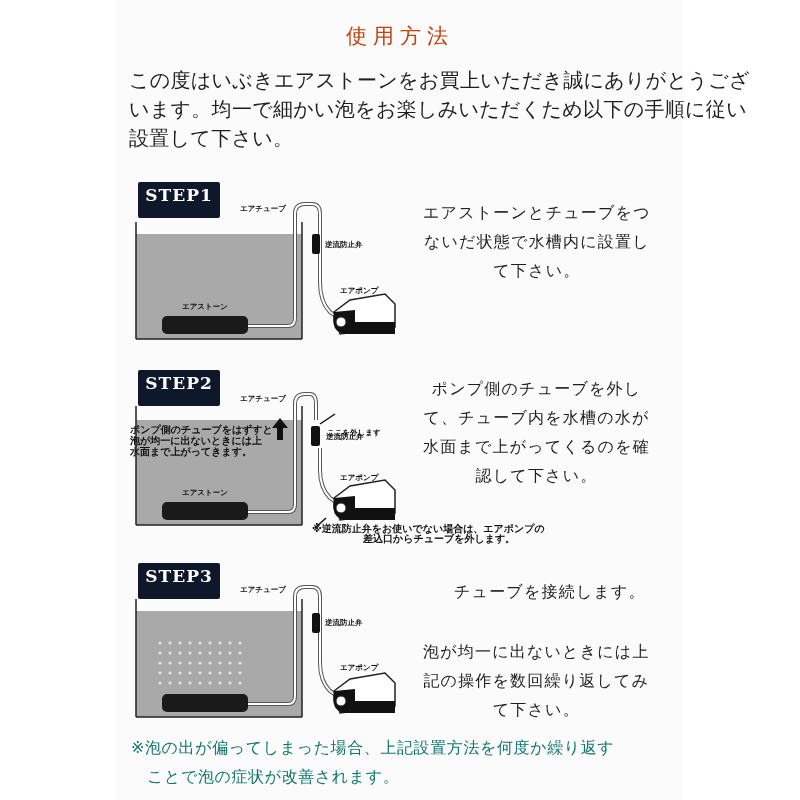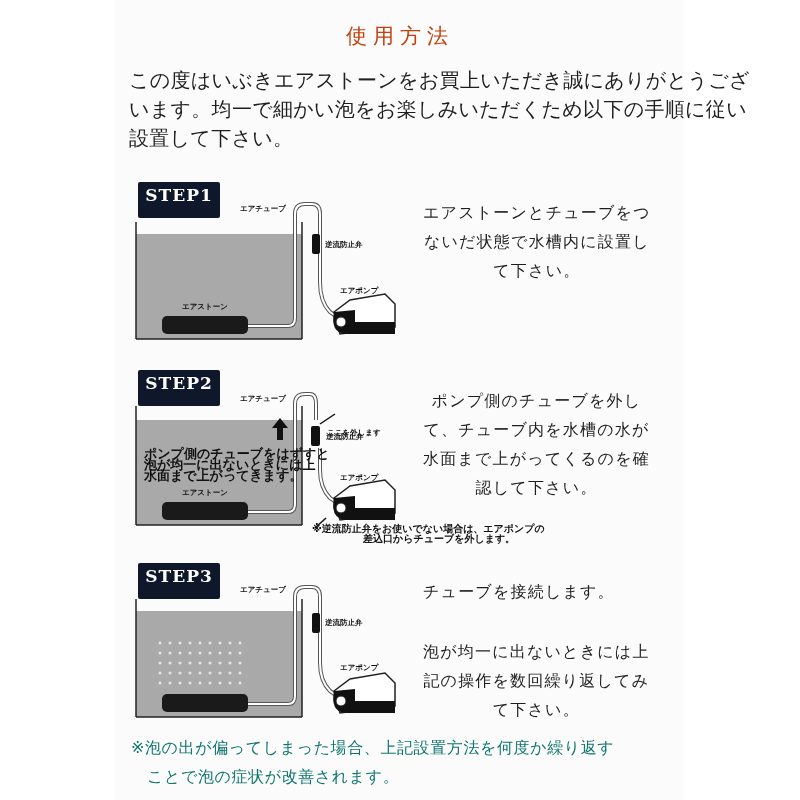--- a/index.html
+++ b/index.html
@@ -101,30 +101,30 @@
     <path d="M204 128 Q200 148 215 150 L225 150 L225 126 Z" fill="#111"></path>
     <circle cx="211" cy="138" r="5" fill="#fff" stroke="#222"></circle>
     <rect x="225" y="138" width="40" height="12" fill="#111"></rect>
   </svg>
   <div class="badge">STEP2</div>
   <span class="lbl" style="left:110px;top:24px;">エアチューブ</span>
   <span class="lbl" style="left:197px;top:30px;margin-top:28px;">ここを外します</span>
   <span class="lbl" style="left:196px;top:62px;">逆流防止弁</span>
   <span class="lbl" style="left:210px;top:103px;">エアポンプ</span>
   <span class="lbl" style="left:52px;top:118px;">エアストーン</span>
-  <div class="lbl" style="left:14px;top:54px;line-height:11px;font-size:13px;margin-top:24px;">
+  <div class="lbl" style="left:0;top:54px;line-height:11px;font-size:10px;">
     <div>ポンプ側のチューブをはずすと</div>
     <div>泡が均一に出ないときには上</div>
     <div>水面まで上がってきます。</div>
   </div>
   <div class="lbl" style="left:182px;top:154px;line-height:10px;font-size:10px;">
     <div>※逆流防止弁をお使いでない場合は、エアポンプの</div>
     <div style="padding-left:7px;margin-left:44px;">差込口からチューブを外します。</div>
   </div>
-  <div class="desc" style="top:16px;">
+  <div class="desc" style="top:4px;">
     <div>ポンプ側のチューブを外し</div>
     <div>て、チューブ内を水槽の水が</div>
     <div>水面まで上がってくるのを確</div>
     <div>認して下さい。</div>
   </div>
 </div>
 
 <div class="step" style="top:563px;">
   <svg class="illus" viewBox="0 0 290 190">
     <rect x="6" y="48" width="166" height="106" fill="#a9a9a9"></rect>
@@ -184,21 +184,21 @@
     <rect x="32" y="131" width="86" height="18" rx="5" fill="#1a1a1a"></rect>
     <path d="M204 128 L220 116 L255 110 L265 120 L265 143 L210 150 Z" fill="#fff" stroke="#222" stroke-width="1.5"></path>
     <path d="M204 128 Q200 148 215 150 L225 150 L225 126 Z" fill="#111"></path>
     <circle cx="211" cy="138" r="5" fill="#fff" stroke="#222"></circle>
     <rect x="225" y="138" width="40" height="12" fill="#111"></rect>
   </svg>
   <div class="badge">STEP3</div>
   <span class="lbl" style="left:110px;top:22px;">エアチューブ</span>
   <span class="lbl" style="left:195px;top:55px;">逆流防止弁</span>
   <span class="lbl" style="left:210px;top:100px;">エアポンプ</span>
-  <div class="desc" style="top:14px;">
+  <div class="desc" style="top:14px;margin-left:31px;">
     <div>チューブを接続します。</div>
   </div>
   <div class="desc" style="top:74px;">
     <div>泡が均一に出ないときには上</div>
     <div>記の操作を数回繰り返してみ</div>
     <div>て下さい。</div>
   </div>
 </div>
 
 <div class="note">

